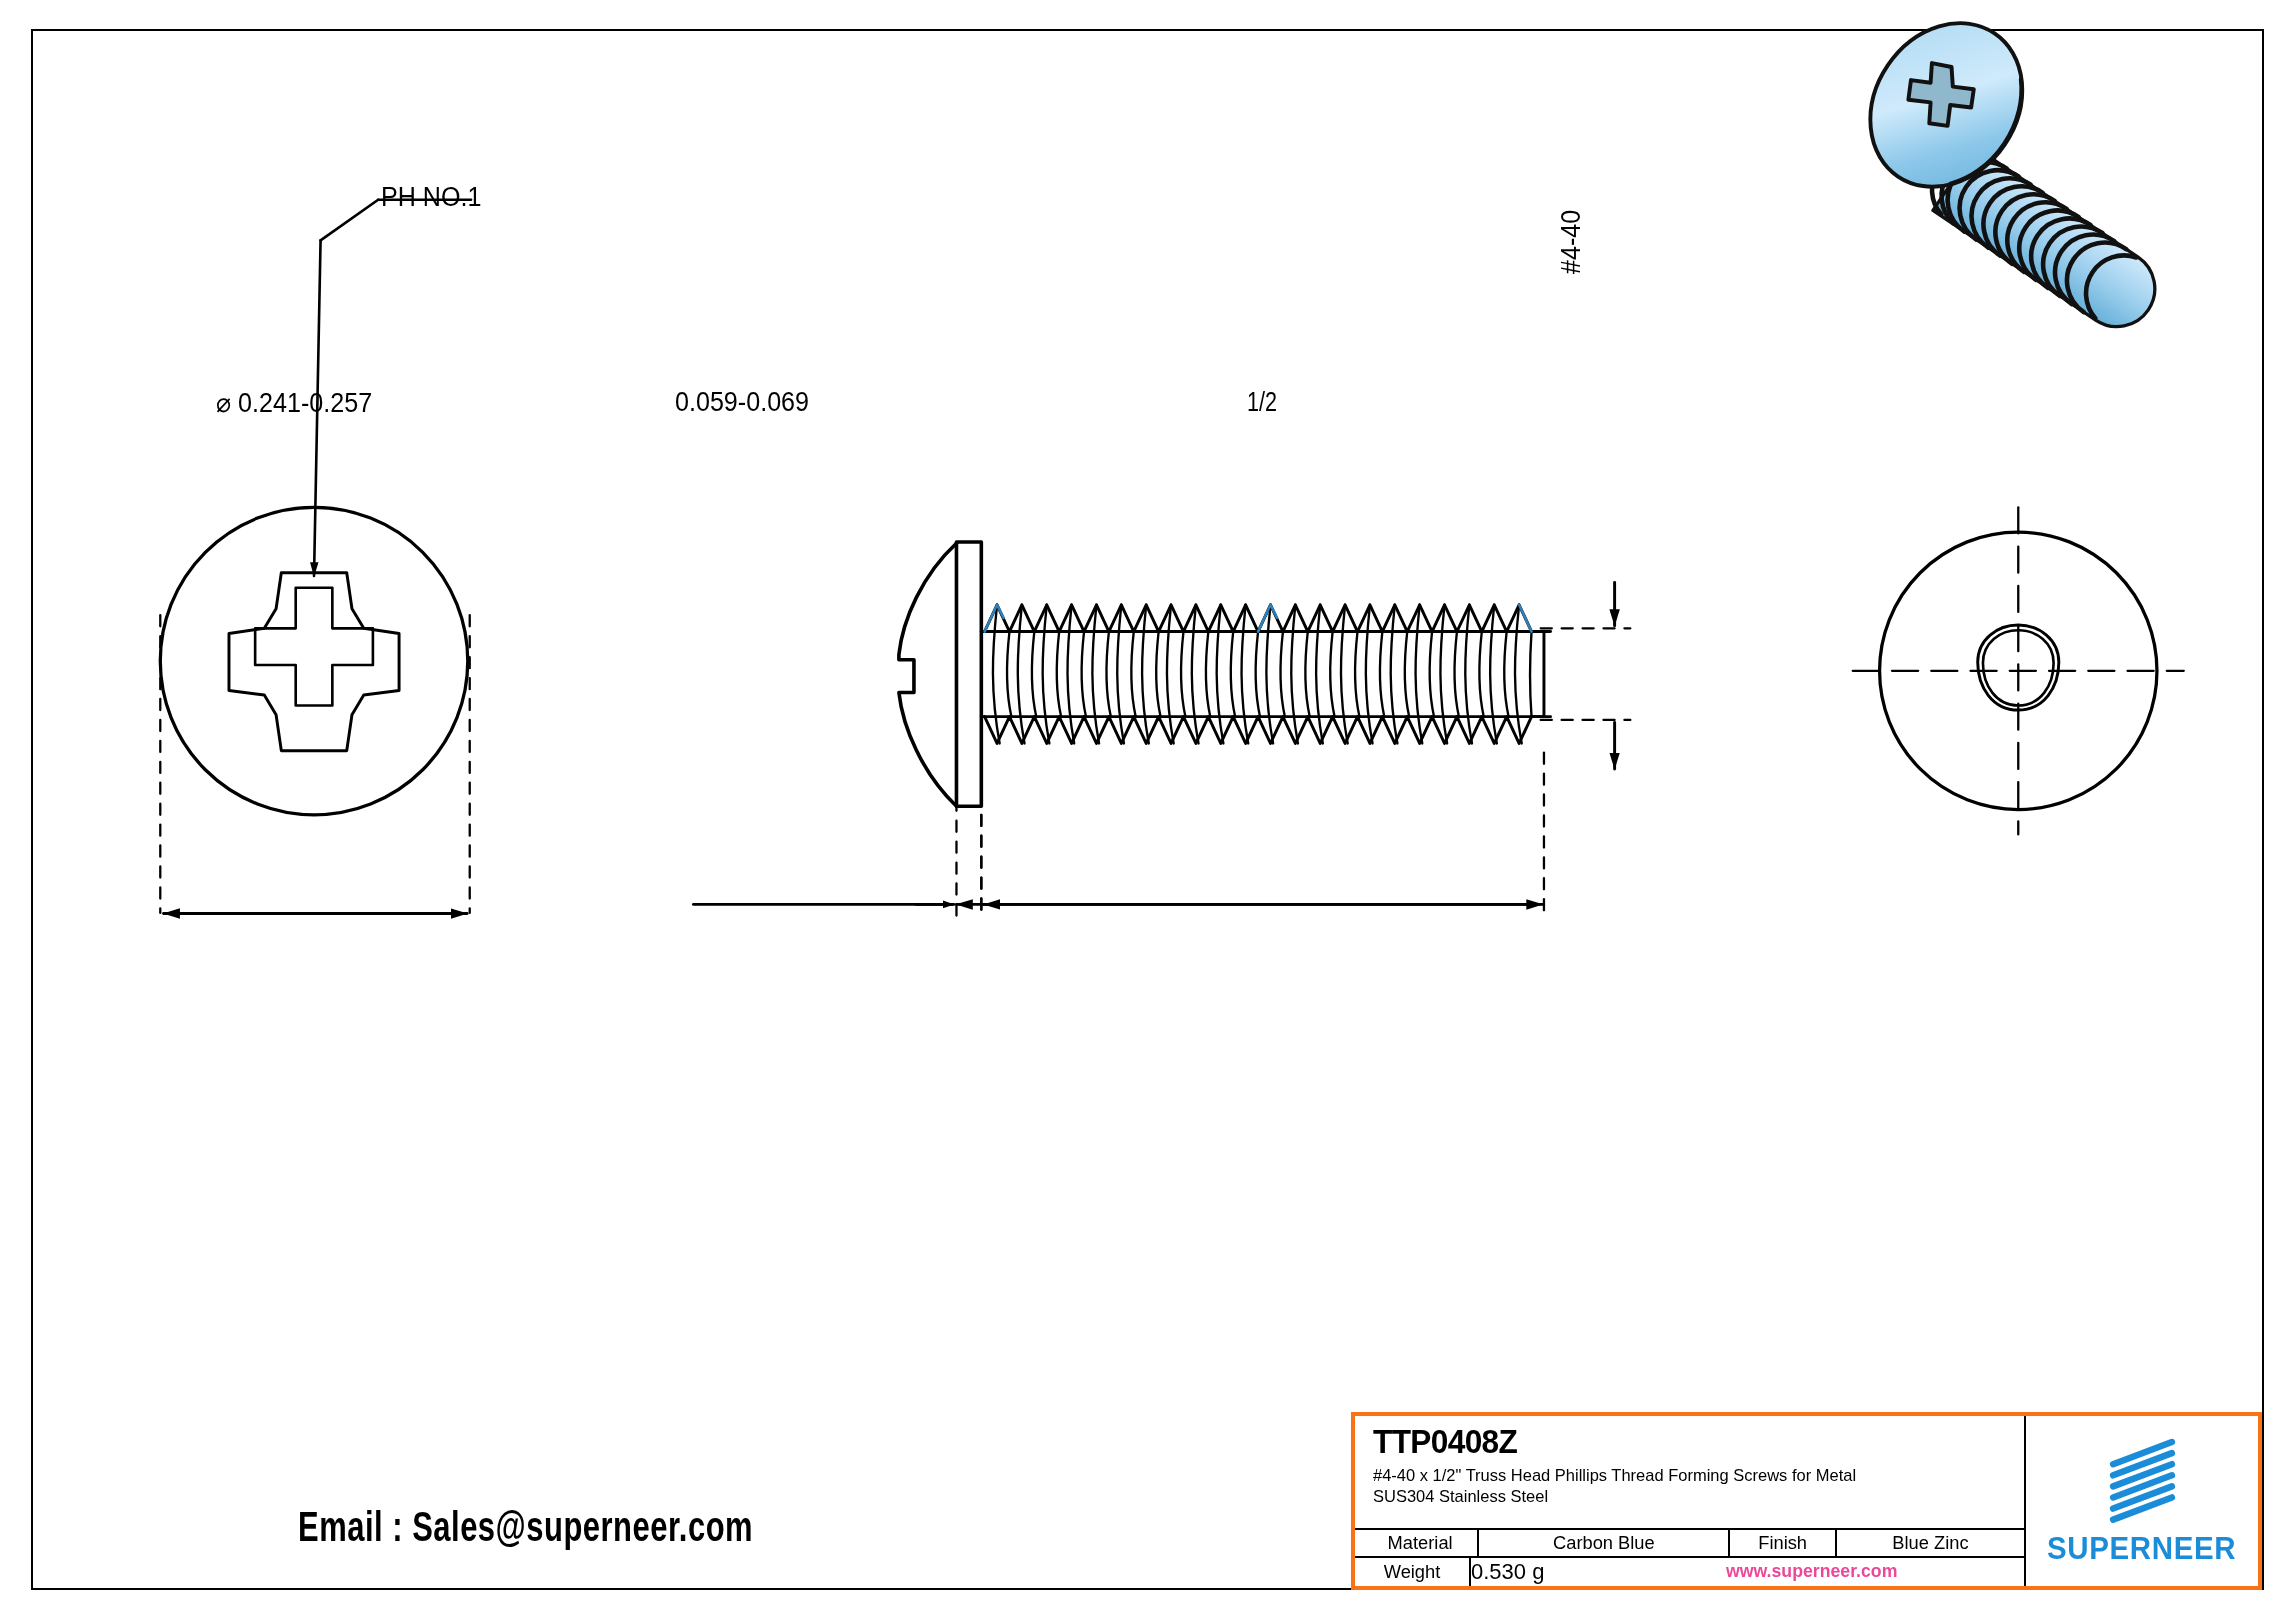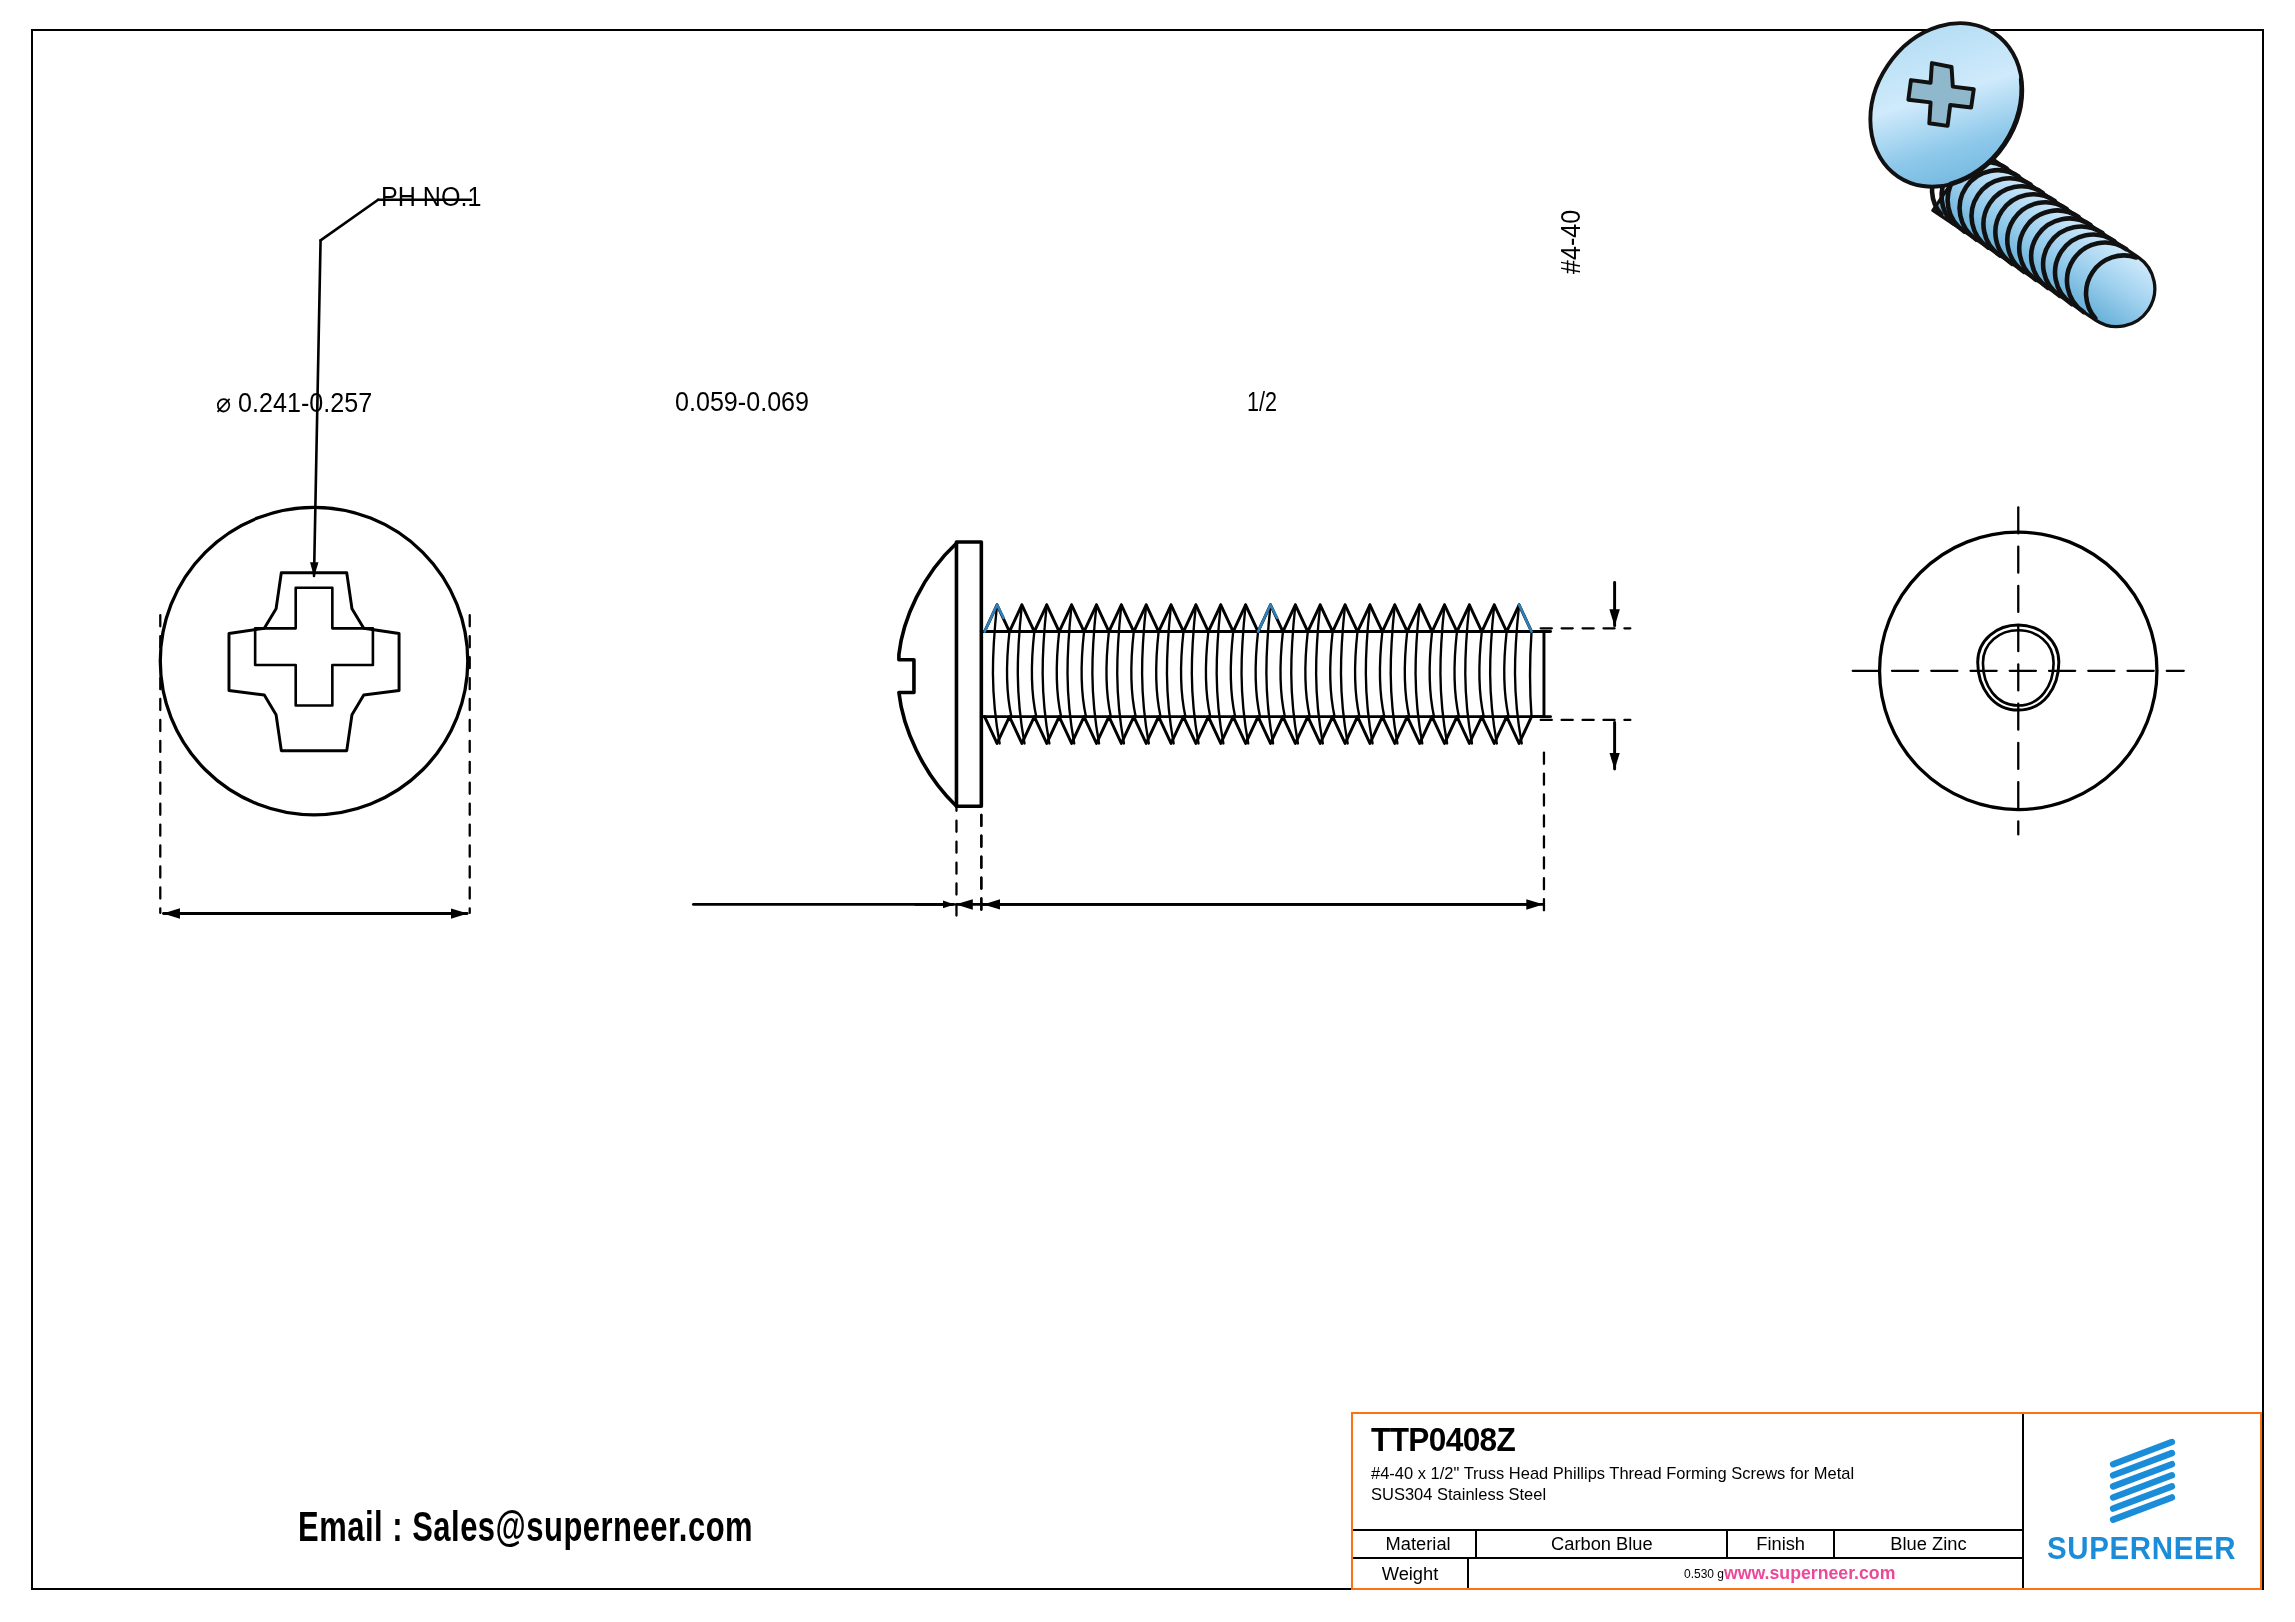--- a/index.html
+++ b/index.html
@@ -26,21 +26,21 @@
     position: absolute; left: 0; top: 0;
     width: 2295px; height: 1623px;
     pointer-events: none;
   }
   
   .titleblock {
     position: absolute;
     left: 1351px; top: 1412px;
     width: 911px; height: 178px;
     box-sizing: border-box;
-    border: 2px solid #f97316;
+    border: 4px solid #f97316;
     display: flex;
     background: #fff;
   }
   .tb-left {
     width: 671px;
     display: flex; flex-direction: column;
     border-right: 2px solid #000;
     box-sizing: border-box;
   }
   .tb-title-area {
@@ -394,21 +394,21 @@
       <div class="tb-row first">
         <div class="tb-cell c-label">Material</div>
         <div class="tb-cell c-value">Carbon Blue</div>
         <div class="tb-cell c-label2">Finish</div>
         <div class="tb-cell c-value2">Blue Zinc</div>
       </div>
 
       <div class="tb-row">
         <div class="tb-cell c-label">Weight</div>
         <div class="tb-cell c-url">
-          <span style="color:#000; width:255px; text-align:right; font-size:12px;">0.530 g</span>
+          <span style="color:#000; width:255px; text-align:left; font-size:22px;">0.530 g</span>
           <span style="color:#ec4899; width:298px; text-align:left;font-weight:bold;">www.superneer.com</span>
         </div>
       </div>
 
     </div>
 
     <div class="tb-right">
       <div class="logo-mark">
         <svg viewBox="0 0 118 142" width="77" height="93">
           <g stroke="#1b8cd8" stroke-width="10" stroke-linecap="round">

